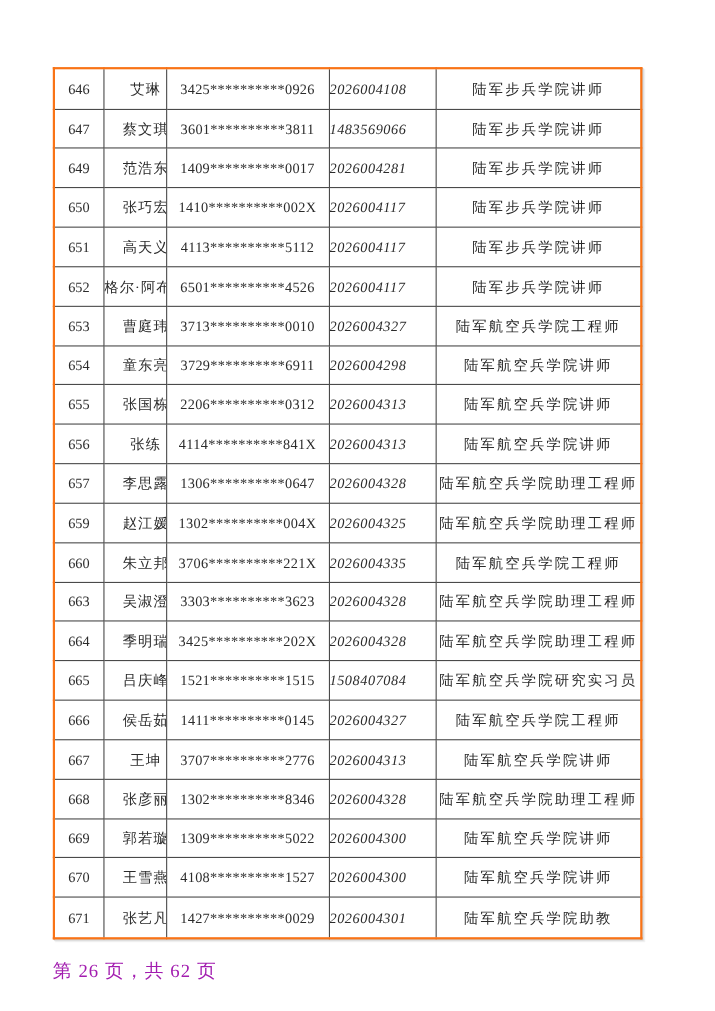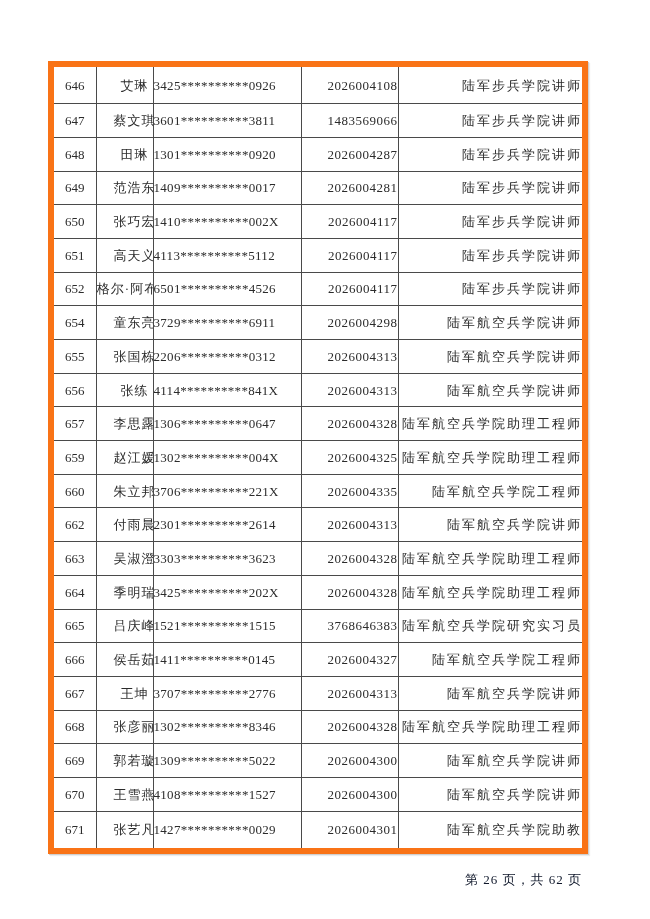--- a/index.html
+++ b/index.html
@@ -5,40 +5,40 @@
   html,body{margin:0;padding:0;}
   body{
     width:650px;height:919px;background:#ffffff;position:relative;overflow:hidden;
     font-family:"Liberation Serif","DejaVu Serif",serif;
     color:#2b2b2b;
   }
   .page{position:absolute;inset:0;background:#ffffff;}
   table.roster{
     position:absolute;left:48px;top:61px;width:534px;height:793px;
     border-collapse:collapse;table-layout:fixed;
-    border:6px solid #f97316;
+    border:2px solid #f97316;
     box-shadow:1px 1px 0 #cfcfcf,2px 2px 1px #ececec;
   }
   table.roster td{
     border:1px solid #4a4a4a;
     padding:0;vertical-align:middle;
     font-size:13px;line-height:1;color:#2b2b2b;
     overflow:hidden;white-space:nowrap;
   }
   td.c-no{text-align:center;}
   td.c-name .clip{
     display:flex;justify-content:center;align-items:center;
     overflow:hidden;white-space:nowrap;letter-spacing:1px;padding-left:20px;
   }
-  td.c-id{letter-spacing:0.3px;}
-  td.c-code{text-align:right;letter-spacing:0.5px;}
-  td.c-pos{text-align:right;padding-left:7px;letter-spacing:2px;}
+  td.c-id{text-align:center;letter-spacing:0.3px;}
+  td.c-code{text-align:left;letter-spacing:0.5px;font-style:italic;}
+  td.c-pos{text-align:center;padding-left:7px;letter-spacing:2px;}
   .footer{
     position:absolute;left:48px;top:871px;width:534px;
-    text-align:right;font-size:13px;color:#0f172a;letter-spacing:1px;
+    text-align:left;font-size:17px;color:#a21caf;letter-spacing:1px;
   }
 </style>
 </head>
 <body>
 
 <div class="page">
 
   <table class="roster">
     <colgroup>
       <col style="width:45px">
@@ -64,31 +64,20 @@
     <td class="c-name">
             <div class="clip">
               <span>蔡文琪</span>
             </div>
           </td>
     <td class="c-id"><span>3601**********3811</span></td>
     <td class="c-code"><span>1483569066</span></td>
     <td class="c-pos"><span>陆军步兵学院讲师</span></td>
   </tr>
         <tr>
-    <td class="c-no"><span>648</span></td>
-    <td class="c-name">
-            <div class="clip">
-              <span>田琳</span>
-            </div>
-          </td>
-    <td class="c-id"><span>1301**********0920</span></td>
-    <td class="c-code"><span>2026004287</span></td>
-    <td class="c-pos"><span>陆军步兵学院讲师</span></td>
-  </tr>
-        <tr>
     <td class="c-no"><span>649</span></td>
     <td class="c-name">
             <div class="clip">
               <span>范浩东</span>
             </div>
           </td>
     <td class="c-id"><span>1409**********0017</span></td>
     <td class="c-code"><span>2026004281</span></td>
     <td class="c-pos"><span>陆军步兵学院讲师</span></td>
   </tr>
@@ -117,20 +106,31 @@
         <tr>
     <td class="c-no"><span>652</span></td>
     <td class="c-name">
             <div class="clip">
               <span>格尔·阿布都</span>
             </div>
           </td>
     <td class="c-id"><span>6501**********4526</span></td>
     <td class="c-code"><span>2026004117</span></td>
     <td class="c-pos"><span>陆军步兵学院讲师</span></td>
+  </tr>
+        <tr>
+    <td class="c-no"><span>653</span></td>
+    <td class="c-name">
+            <div class="clip">
+              <span>曹庭玮</span>
+            </div>
+          </td>
+    <td class="c-id"><span>3713**********0010</span></td>
+    <td class="c-code"><span>2026004327</span></td>
+    <td class="c-pos"><span>陆军航空兵学院工程师</span></td>
   </tr>
         <tr>
     <td class="c-no"><span>654</span></td>
     <td class="c-name">
             <div class="clip">
               <span>童东亮</span>
             </div>
           </td>
     <td class="c-id"><span>3729**********6911</span></td>
     <td class="c-code"><span>2026004298</span></td>
@@ -185,31 +185,20 @@
     <td class="c-name">
             <div class="clip">
               <span>朱立邦</span>
             </div>
           </td>
     <td class="c-id"><span>3706**********221X</span></td>
     <td class="c-code"><span>2026004335</span></td>
     <td class="c-pos"><span>陆军航空兵学院工程师</span></td>
   </tr>
         <tr>
-    <td class="c-no"><span>662</span></td>
-    <td class="c-name">
-            <div class="clip">
-              <span>付雨晨</span>
-            </div>
-          </td>
-    <td class="c-id"><span>2301**********2614</span></td>
-    <td class="c-code"><span>2026004313</span></td>
-    <td class="c-pos"><span>陆军航空兵学院讲师</span></td>
-  </tr>
-        <tr>
     <td class="c-no"><span>663</span></td>
     <td class="c-name">
             <div class="clip">
               <span>吴淑澄</span>
             </div>
           </td>
     <td class="c-id"><span>3303**********3623</span></td>
     <td class="c-code"><span>2026004328</span></td>
     <td class="c-pos"><span>陆军航空兵学院助理工程师</span></td>
   </tr>
@@ -225,21 +214,21 @@
     <td class="c-pos"><span>陆军航空兵学院助理工程师</span></td>
   </tr>
         <tr>
     <td class="c-no"><span>665</span></td>
     <td class="c-name">
             <div class="clip">
               <span>吕庆峰</span>
             </div>
           </td>
     <td class="c-id"><span>1521**********1515</span></td>
-    <td class="c-code"><span>3768646383</span></td>
+    <td class="c-code"><span>1508407084</span></td>
     <td class="c-pos"><span>陆军航空兵学院研究实习员</span></td>
   </tr>
         <tr>
     <td class="c-no"><span>666</span></td>
     <td class="c-name">
             <div class="clip">
               <span>侯岳茹</span>
             </div>
           </td>
     <td class="c-id"><span>1411**********0145</span></td>

